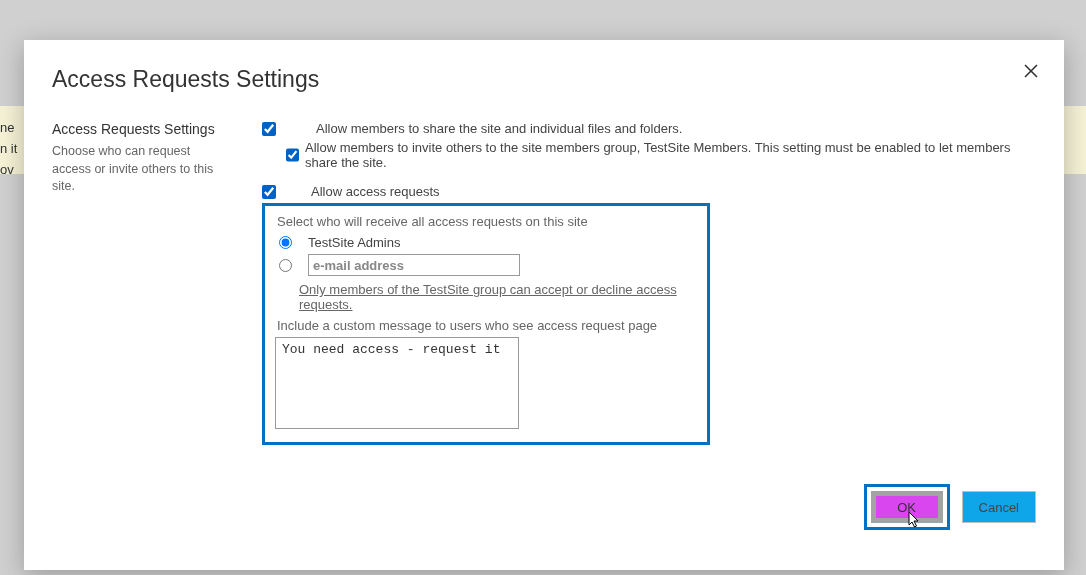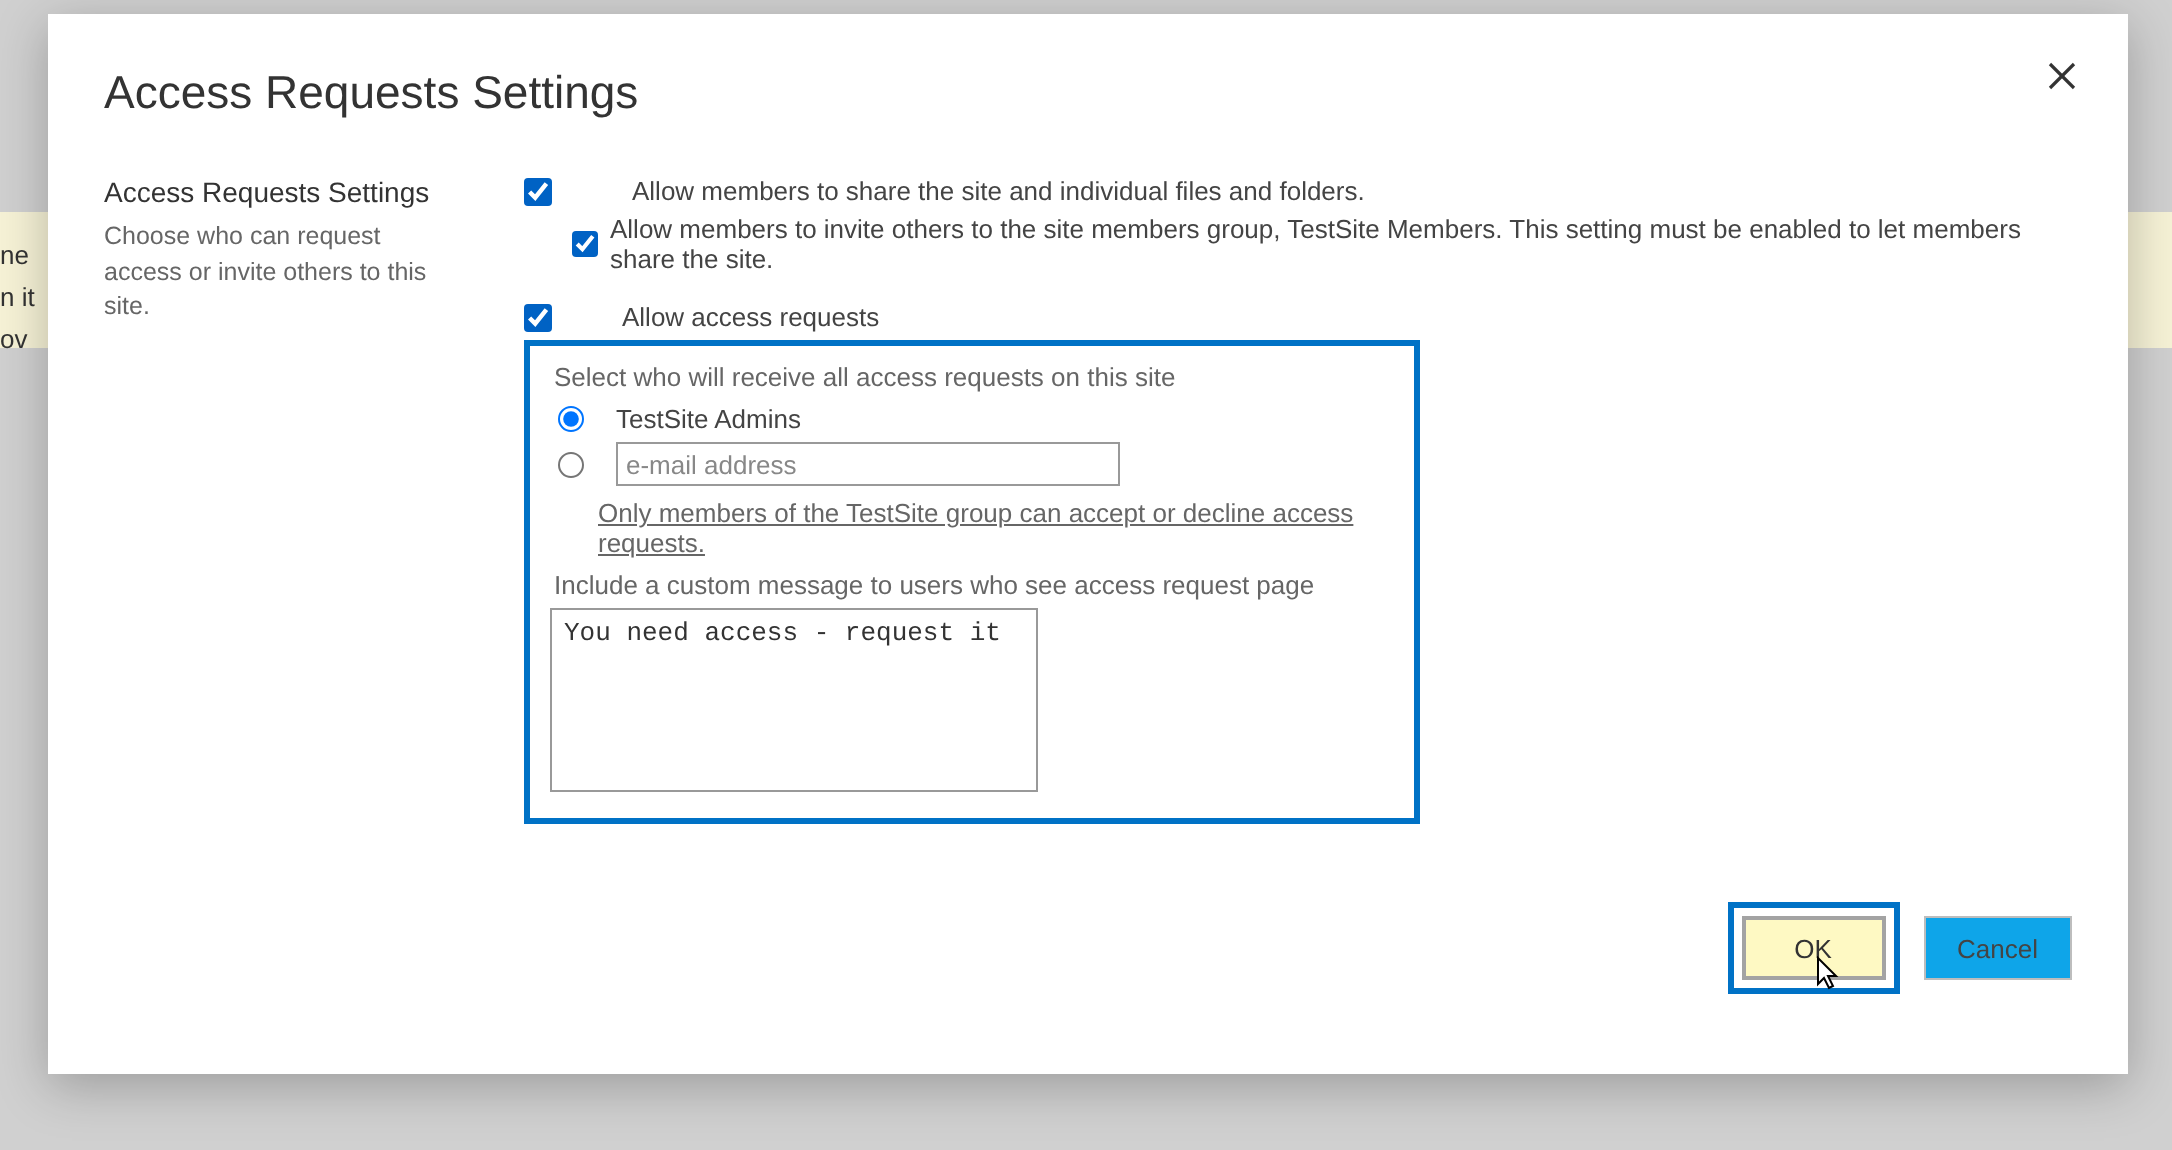--- a/index.html
+++ b/index.html
@@ -27,21 +27,21 @@
     .bg-text {
       position: absolute;
       top: 118px;
       left: 0;
       font-size: 13px;
       color: #333;
       line-height: 1.6;
     }
     .dialog {
       position: absolute;
-      top: 7px;
+      top: 40px;
       left: 24px;
       width: 1040px;
       height: 530px;
       background: #ffffff;
       box-shadow: 0 6px 24px rgba(0,0,0,0.25);
       padding: 26px 28px;
     }
     .close-x {
       position: absolute;
       top: 18px;
@@ -110,26 +110,27 @@
       color: #666;
       margin: 2px 0 6px 2px;
     }
     .radio-row {
       display: flex;
       align-items: center;
       gap: 16px;
       margin: 4px 0 4px 4px;
     }
     .radio-row input[type="text"] {
-      width: 252px;
+      width: 212px;
       height: 22px;
       border: 1px solid #999;
       font-size: 13px;
       padding: 0 4px;
       color: #666;
+      font-weight: bold;
     }
     .radio-row input[type="text"]::placeholder { color: #888; }
     .hint {
       font-size: 13px;
       color: #666;
       margin: 6px 0 6px 24px;
       text-decoration: underline;
     }
     .include-label {
       font-size: 13px;
@@ -166,22 +167,22 @@
       color: #444;
       font-size: 13px;
       cursor: pointer;
     }
     .btn-ok-wrap {
       border: 3px solid #0072c6;
       padding: 4px;
       position: relative;
     }
     .btn-ok {
-      background: #fef9c3;
-      border: 2px solid #a3a3a3;
+      background: #d946ef;
+      border: 5px solid #a3a3a3;
       color: #333;
     }
     .cursor-arrow {
       position: absolute;
       right: 26px;
       bottom: -2px;
       width: 14px;
       height: 18px;
       pointer-events: none;
     }

